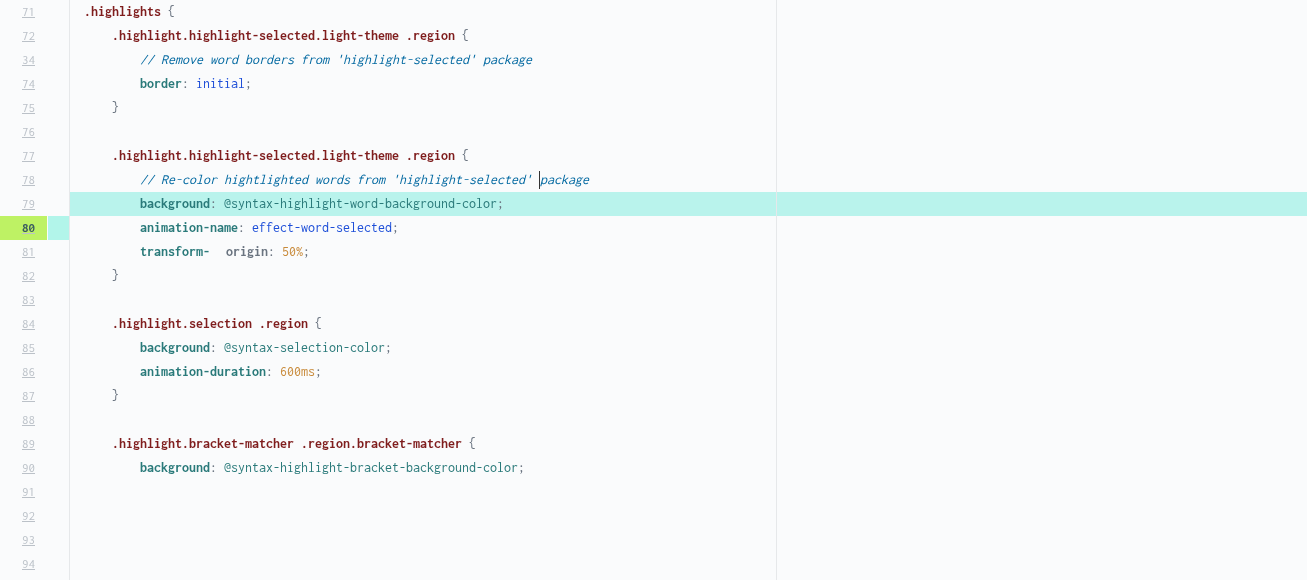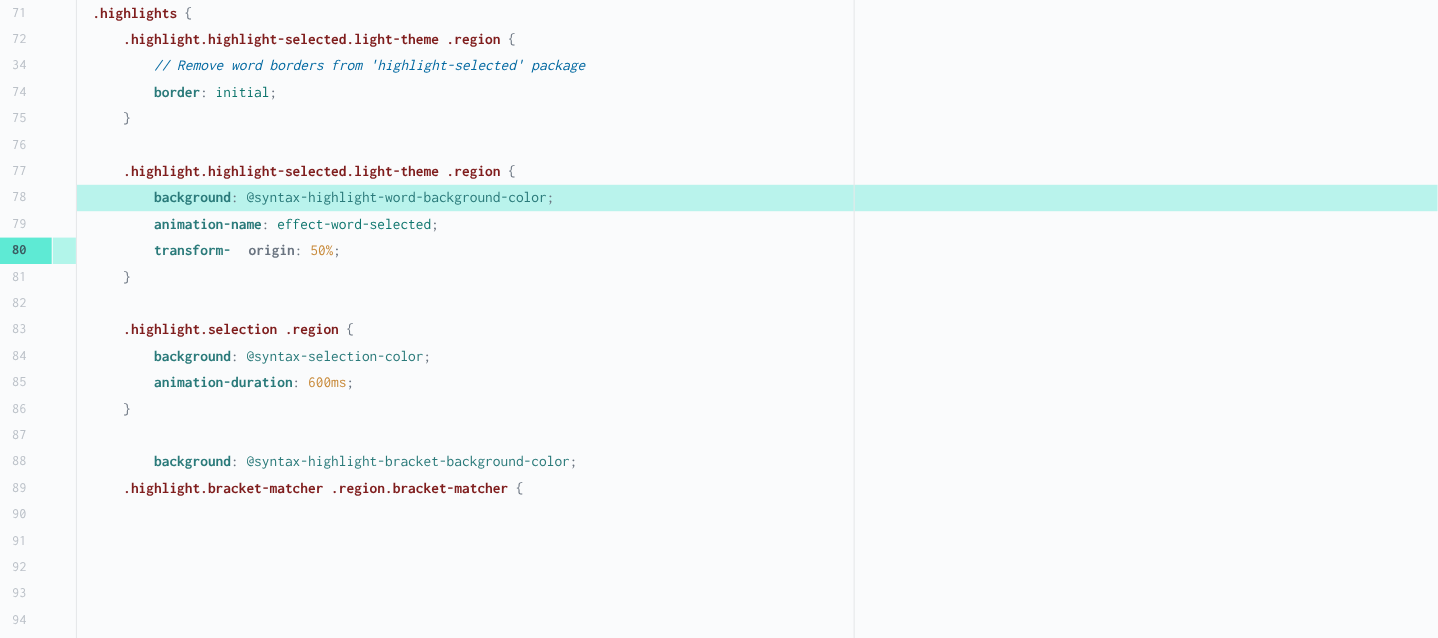--- a/index.html
+++ b/index.html
@@ -8,42 +8,43 @@
     font-size: 14px;
     background: #fafbfc;
     color: #556;
     width: 1307px;
     height: 580px;
     overflow: hidden;
     display: flex;
   }
   .gutter {
     width: 48px;
-    text-align: center;
+    text-align: right;
     padding-right: 12px;
     color: #bbc1c8;
     font-size: 13px;
     user-select: none;
     border-right: 1px solid transparent;
+    text-decoration: underline;
   }
   .fold-zone {
     width: 22px;
     border-right: 1px solid #e6e8ea;
   }
   .code-area {
     flex: 1;
     position: relative;
   }
   .line {
     height: 24px;
     line-height: 24px;
     white-space: pre;
   }
   .gutter .line.current {
-    background: #5eead4;
+    background: #bef264;
     color: #3a5a60;
     font-weight: bold;
     margin-right: -12px;
     padding-right: 12px;
   }
   .code-area .line.current {
     background: #b9f3ec;
   }
   .fold-zone .line.current {
     background: #b2f5ea;
@@ -63,21 +64,21 @@
     background: #333;
     vertical-align: middle;
     position: relative;
     top: -1px;
   }
   
   .sel   { color: #7f1d1d; font-weight: bold; }   
   .brace { color: #6a7480; }
   .prop  { color: #2a7a7a; font-weight: bold; }
   .punct { color: #6a7480; }
-  .val   { color: #0f766e; margin-top: 24px; }
+  .val   { color: #1d4ed8; margin-top: 24px; }
   .num   { color: #c88a3a; }
   .var   { color: #2a7a7a; }
   .cmt   { color: #0369a1; font-style: italic; }
   .plain { color: #6a7480; font-weight: bold;}
   .prop2 { color: #6a7480; font-weight: bold; margin-left: 16px; }
 </style>
 </head>
 <body>
 
 <div class="gutter">
@@ -134,25 +135,26 @@
   </div>
 <div class="code-area">
   <div class="ruler"></div>
 <div class="line">  <span class="sel">.highlights</span><span class="plain"> </span><span class="brace">{</span></div>
     <div class="line">      <span class="sel">.highlight.highlight-selected.light-theme</span><span class="plain"> </span><span class="sel">.region</span><span class="plain"> </span><span class="brace">{</span></div>
     <div class="line">          <span class="cmt">// Remove word borders from 'highlight-selected' package</span></div>
     <div class="line">          <span class="prop">border</span><span class="punct">: </span><span class="val">initial</span><span class="punct">;</span></div>
     <div class="line">      <span class="brace">}</span></div>
     <div class="line">  </div>
     <div class="line">      <span class="sel">.highlight.highlight-selected.light-theme</span><span class="plain"> </span><span class="sel">.region</span><span class="plain"> </span><span class="brace">{</span></div>
+    <div class="line">          <span class="cmt">// Re-color hightlighted words from 'highlight-selected' </span><span class="cursor"></span><span class="cmt">package</span></div>
     <div class="line current">          <span class="prop">background</span><span class="punct">: </span><span class="var">@syntax-highlight-word-background-color</span><span class="punct">;</span></div>
     <div class="line">          <span class="prop">animation-name</span><span class="punct">: </span><span class="val">effect-word-selected</span><span class="punct">;</span></div>
     <div class="line">          <span class="prop">transform-</span><span class="prop2">origin</span><span class="punct">: </span><span class="num">50%</span><span class="punct">;</span></div>
     <div class="line">      <span class="brace">}</span></div>
     <div class="line">  </div>
     <div class="line">      <span class="sel">.highlight.selection</span><span class="plain"> </span><span class="sel">.region</span><span class="plain"> </span><span class="brace">{</span></div>
     <div class="line">          <span class="prop">background</span><span class="punct">: </span><span class="var">@syntax-selection-color</span><span class="punct">;</span></div>
     <div class="line">          <span class="prop">animation-duration</span><span class="punct">: </span><span class="num">600ms</span><span class="punct">;</span></div>
     <div class="line">      <span class="brace">}</span></div>
     <div class="line">  </div>
+    <div class="line">      <span class="sel">.highlight.bracket-matcher</span><span class="plain"> </span><span class="sel">.region.bracket-matcher</span><span class="plain"> </span><span class="brace">{</span></div>
     <div class="line">          <span class="prop">background</span><span class="punct">: </span><span class="var">@syntax-highlight-bracket-background-color</span><span class="punct">;</span></div>
-    <div class="line">      <span class="sel">.highlight.bracket-matcher</span><span class="plain"> </span><span class="sel">.region.bracket-matcher</span><span class="plain"> </span><span class="brace">{</span></div>
   </div>
 
 </body></html>

